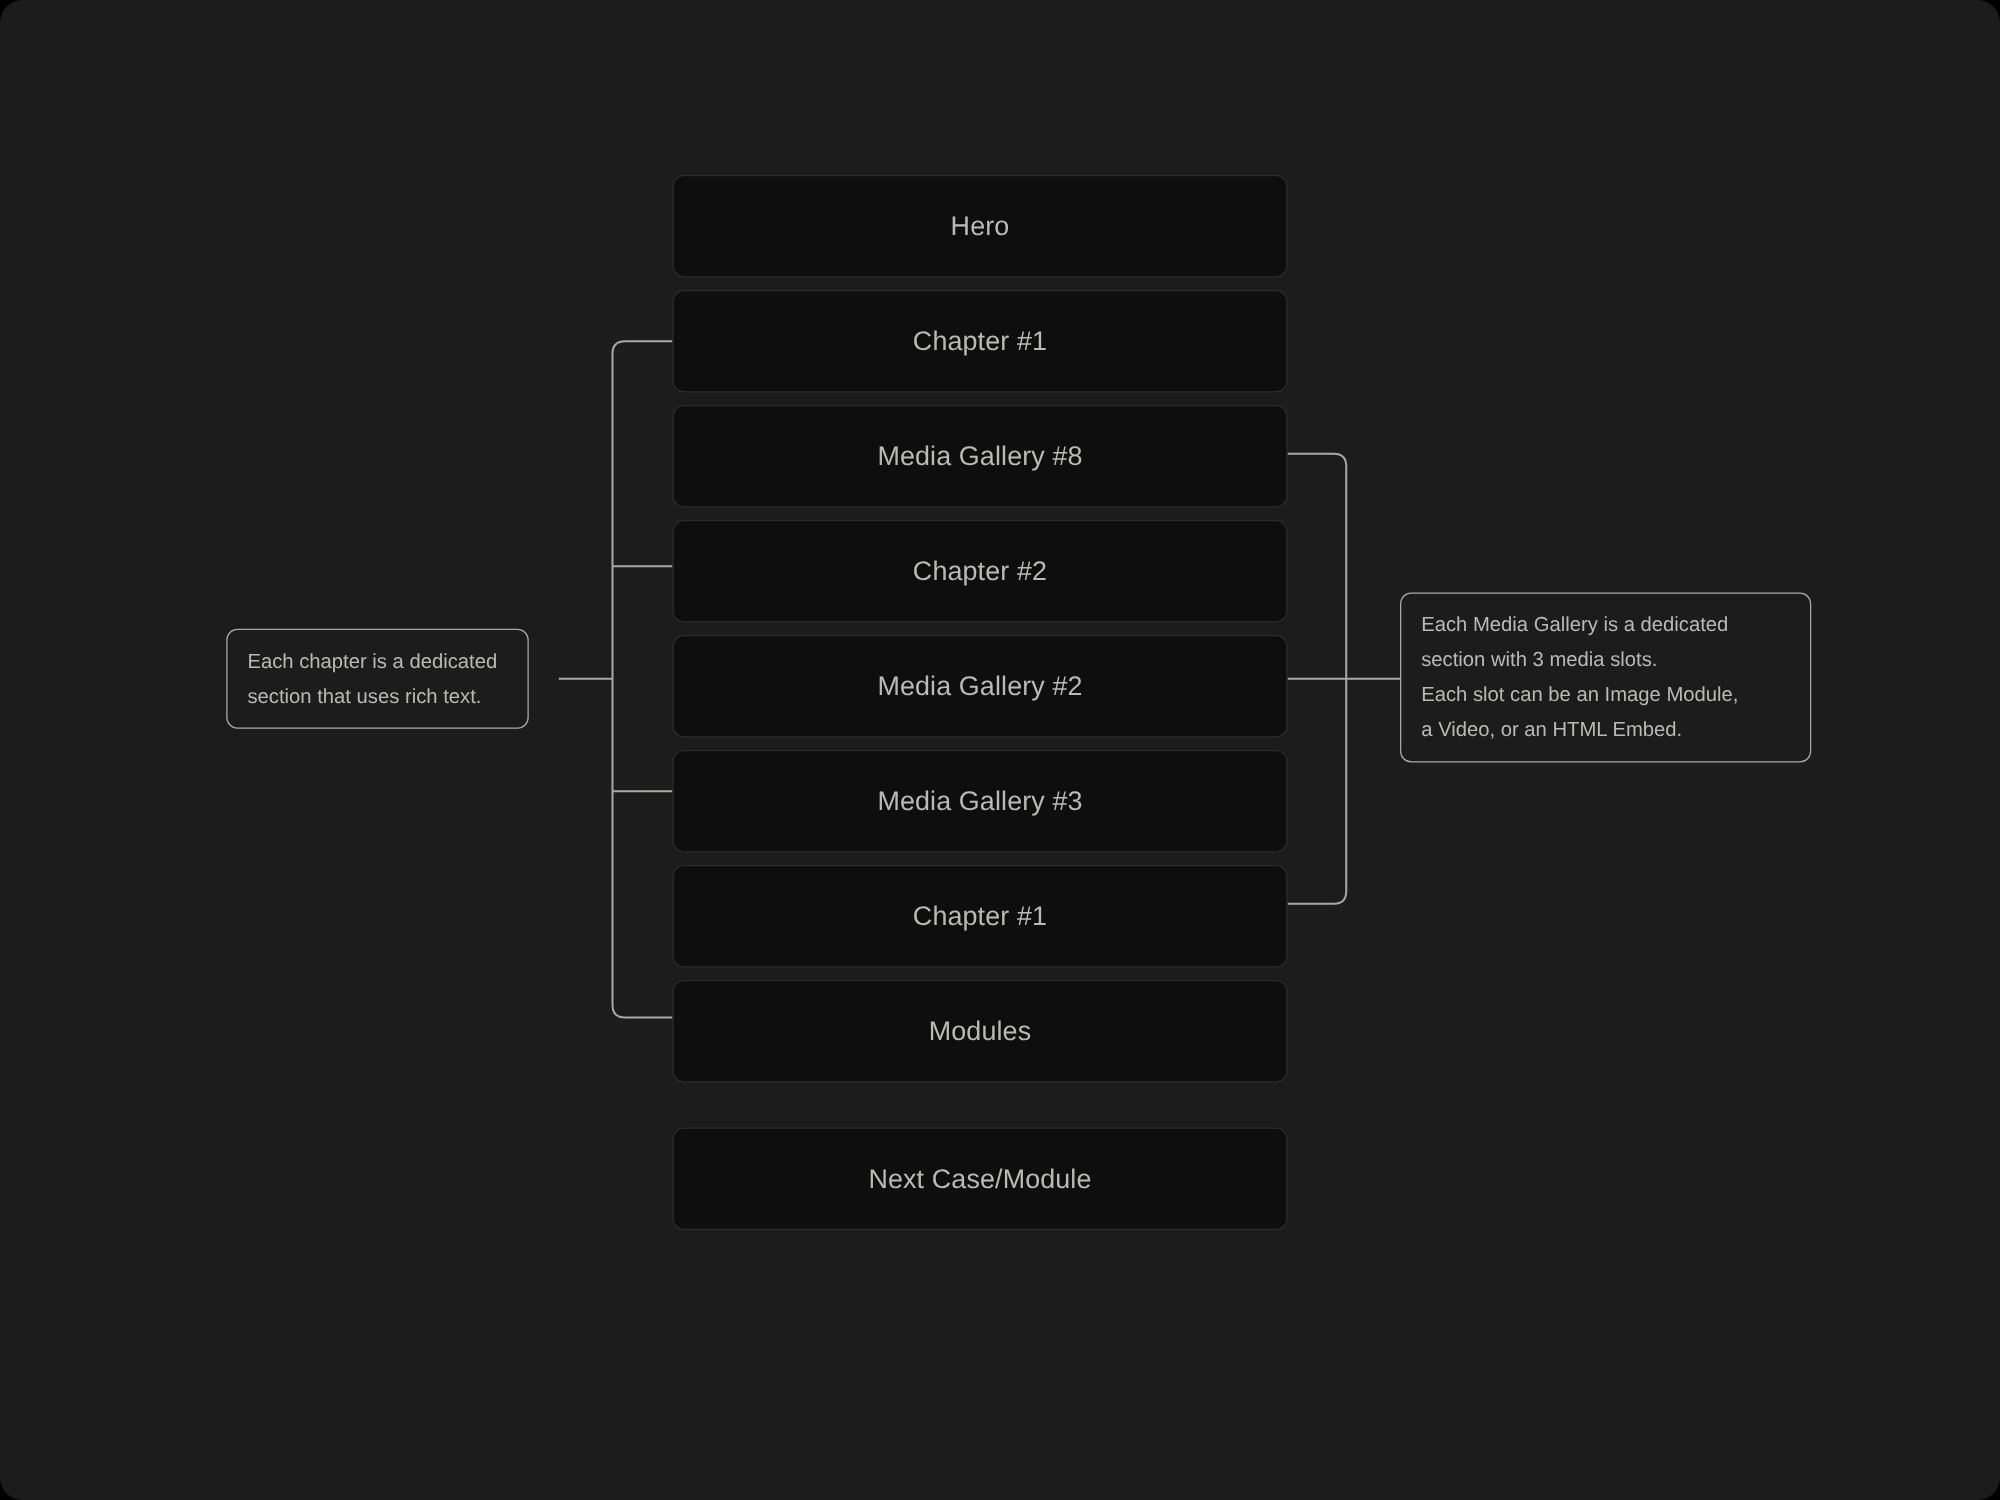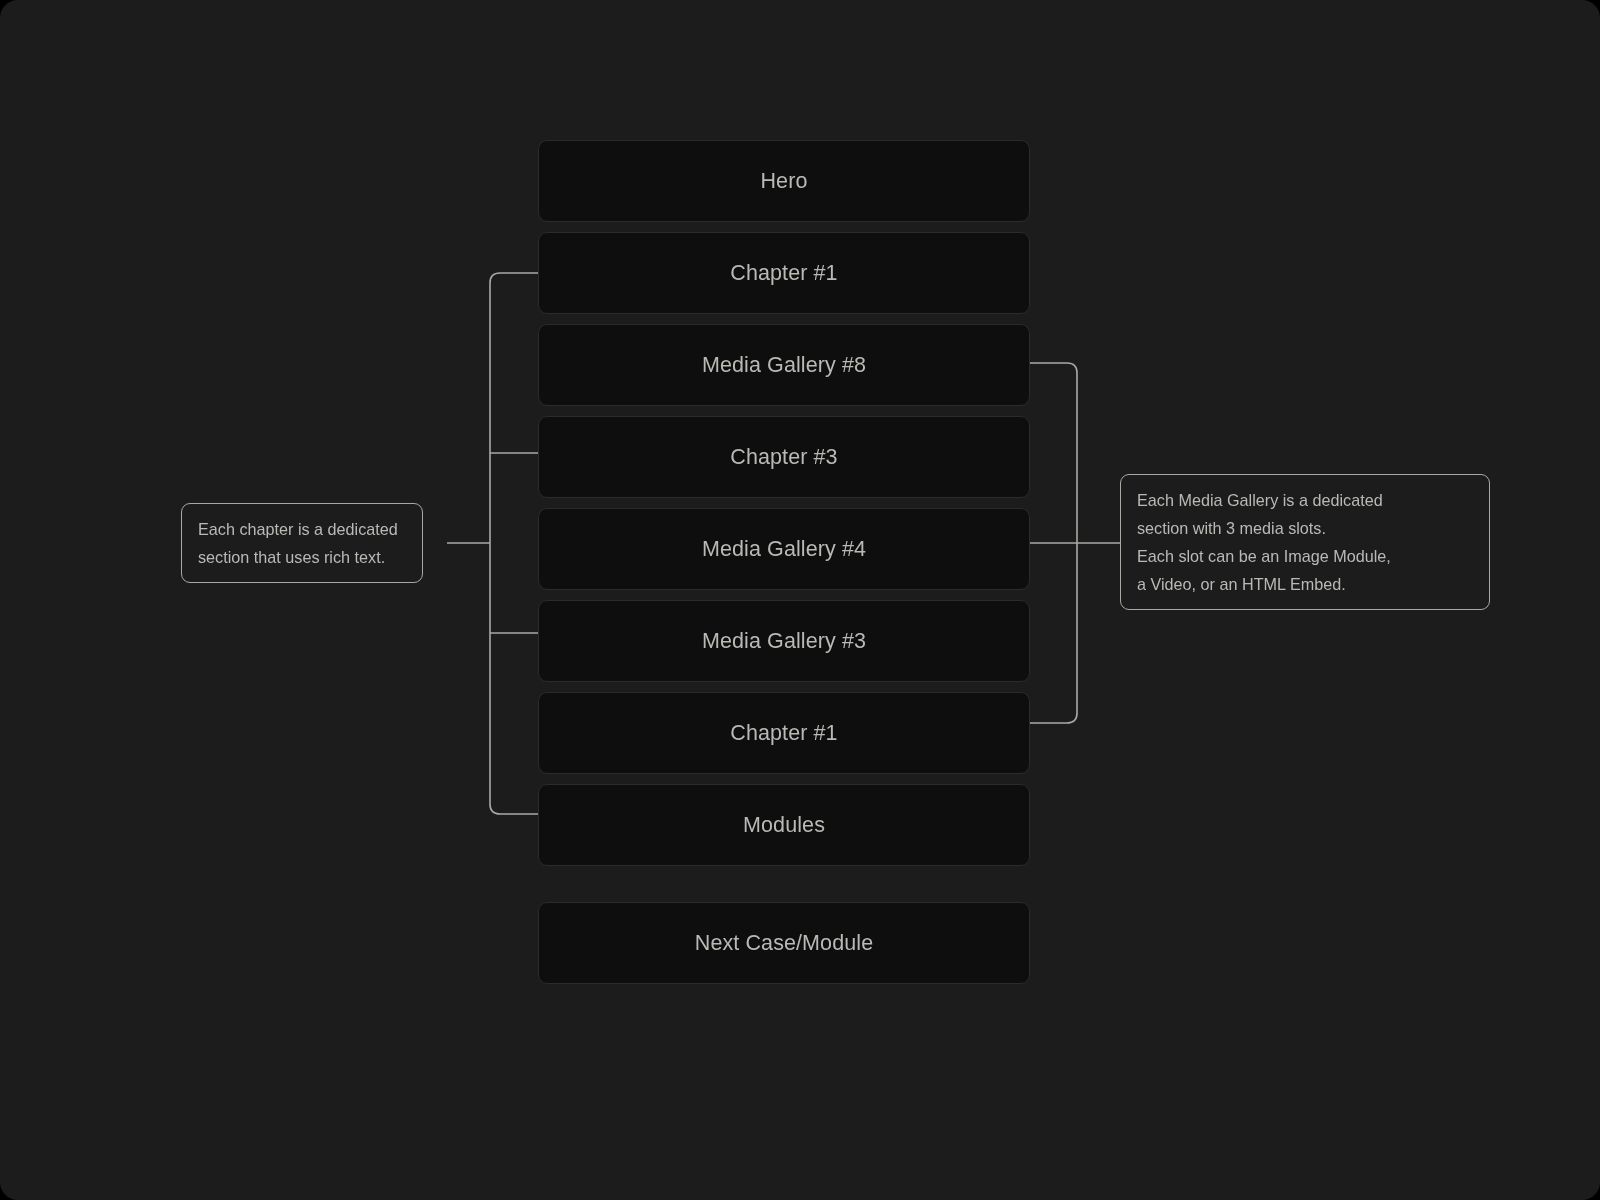--- a/index.html
+++ b/index.html
@@ -84,21 +84,21 @@
 
   #annotation-left {
     left: 181px;
     top: 503px;
     width: 242px;
   }
 
   #annotation-right {
     left: 1120px;
     top: 474px;
-    width: 370px;
+    width: 329px;
   }
 
   .annotation-line {
     display: block;
     white-space: nowrap;
   }
 </style>
 </head>
 <body>
 
@@ -124,24 +124,24 @@
     <div class="node-box">
       <span class="node-label">Hero</span>
     </div>
     <div class="node-box">
       <span class="node-label">Chapter #1</span>
     </div>
     <div class="node-box">
       <span class="node-label">Media Gallery #8</span>
     </div>
     <div class="node-box">
-      <span class="node-label">Chapter #3</span>
+      <span class="node-label">Chapter #2</span>
     </div>
     <div class="node-box">
-      <span class="node-label">Media Gallery #4</span>
+      <span class="node-label">Media Gallery #2</span>
     </div>
     <div class="node-box">
       <span class="node-label">Media Gallery #3</span>
     </div>
     <div class="node-box">
       <span class="node-label">Chapter #1</span>
     </div>
     <div class="node-box">
       <span class="node-label">Modules</span>
     </div>

